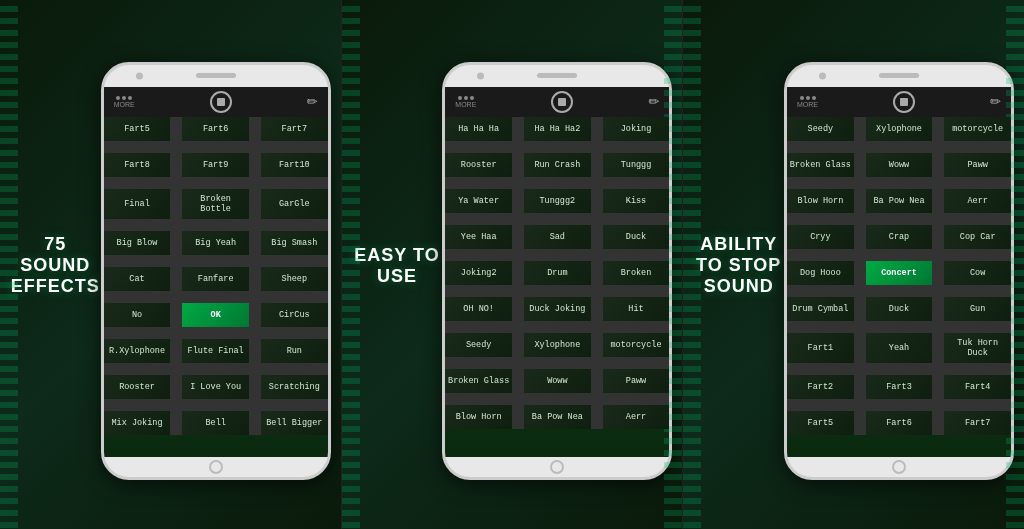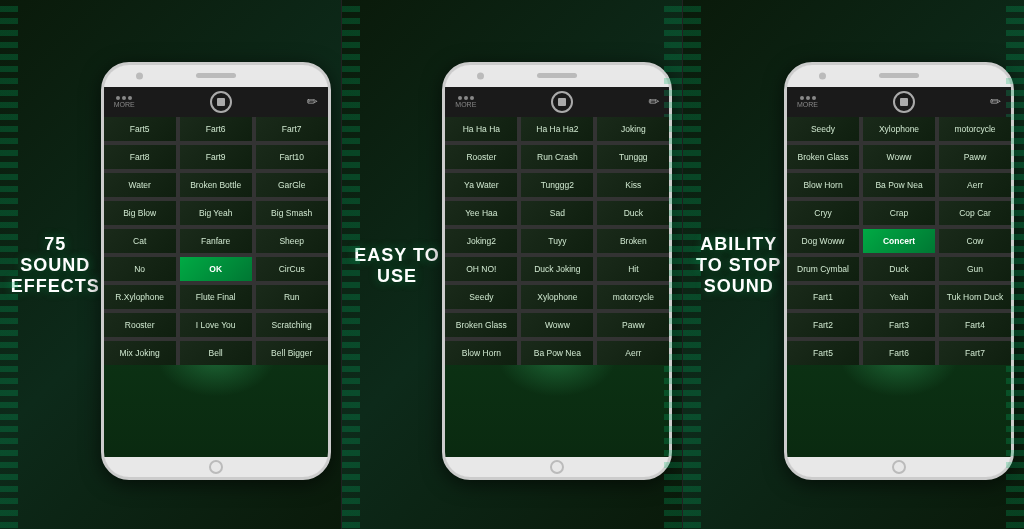--- a/index.html
+++ b/index.html
@@ -152,24 +152,25 @@
     }
     .edit-icon {
       color: #aaa;
       font-size: 13px;
     }
 
     
     .sound-grid {
       display: grid;
       grid-template-columns: repeat(3, 1fr);
-      gap: 4px;
+      gap: 12px;
       background: #333;
       position: relative;
       z-index: 2;
+      font-family: Liberation Mono, monospace;
     }
     .sound-cell {
       background: linear-gradient(135deg, #1a2a1a, #0f1f0f);
       color: #d0e8d0;
       font-size: 8.5px;
       text-align: center;
       padding: 5px 2px;
       min-height: 24px;
       display: flex;
       align-items: center;
@@ -223,21 +224,21 @@
         </div>
         <div class="edit-icon">✏</div>
       </div>
       <div class="sound-grid" id="grid-left">
           <div class="sound-cell">Fart5</div>
           <div class="sound-cell">Fart6</div>
           <div class="sound-cell">Fart7</div>
           <div class="sound-cell">Fart8</div>
           <div class="sound-cell">Fart9</div>
           <div class="sound-cell">Fart10</div>
-          <div class="sound-cell">Water</div>
+          <div class="sound-cell">Final</div>
           <div class="sound-cell">Broken Bottle</div>
           <div class="sound-cell">GarGle</div>
           <div class="sound-cell">Big Blow</div>
           <div class="sound-cell">Big Yeah</div>
           <div class="sound-cell">Big Smash</div>
           <div class="sound-cell">Cat</div>
           <div class="sound-cell">Fanfare</div>
           <div class="sound-cell">Sheep</div>
           <div class="sound-cell">No</div>
           <div class="sound-cell active">OK</div>
@@ -288,21 +289,21 @@
           <div class="sound-cell">Rooster</div>
           <div class="sound-cell">Run Crash</div>
           <div class="sound-cell">Tunggg</div>
           <div class="sound-cell">Ya Water</div>
           <div class="sound-cell">Tunggg2</div>
           <div class="sound-cell">Kiss</div>
           <div class="sound-cell">Yee Haa</div>
           <div class="sound-cell">Sad</div>
           <div class="sound-cell">Duck</div>
           <div class="sound-cell">Joking2</div>
-          <div class="sound-cell">Tuyy</div>
+          <div class="sound-cell">Drum</div>
           <div class="sound-cell">Broken</div>
           <div class="sound-cell">OH NO!</div>
           <div class="sound-cell">Duck Joking</div>
           <div class="sound-cell">Hit</div>
           <div class="sound-cell">Seedy</div>
           <div class="sound-cell">Xylophone</div>
           <div class="sound-cell">motorcycle</div>
           <div class="sound-cell">Broken Glass</div>
           <div class="sound-cell">Woww</div>
           <div class="sound-cell">Paww</div>
@@ -345,21 +346,21 @@
           <div class="sound-cell">motorcycle</div>
           <div class="sound-cell">Broken Glass</div>
           <div class="sound-cell">Woww</div>
           <div class="sound-cell">Paww</div>
           <div class="sound-cell">Blow Horn</div>
           <div class="sound-cell">Ba Pow Nea</div>
           <div class="sound-cell">Aerr</div>
           <div class="sound-cell">Cryy</div>
           <div class="sound-cell">Crap</div>
           <div class="sound-cell">Cop Car</div>
-          <div class="sound-cell">Dog Woww</div>
+          <div class="sound-cell">Dog Hooo</div>
           <div class="sound-cell active">Concert</div>
           <div class="sound-cell">Cow</div>
           <div class="sound-cell">Drum Cymbal</div>
           <div class="sound-cell">Duck</div>
           <div class="sound-cell">Gun</div>
           <div class="sound-cell">Fart1</div>
           <div class="sound-cell">Yeah</div>
           <div class="sound-cell">Tuk Horn Duck</div>
           <div class="sound-cell">Fart2</div>
           <div class="sound-cell">Fart3</div>

